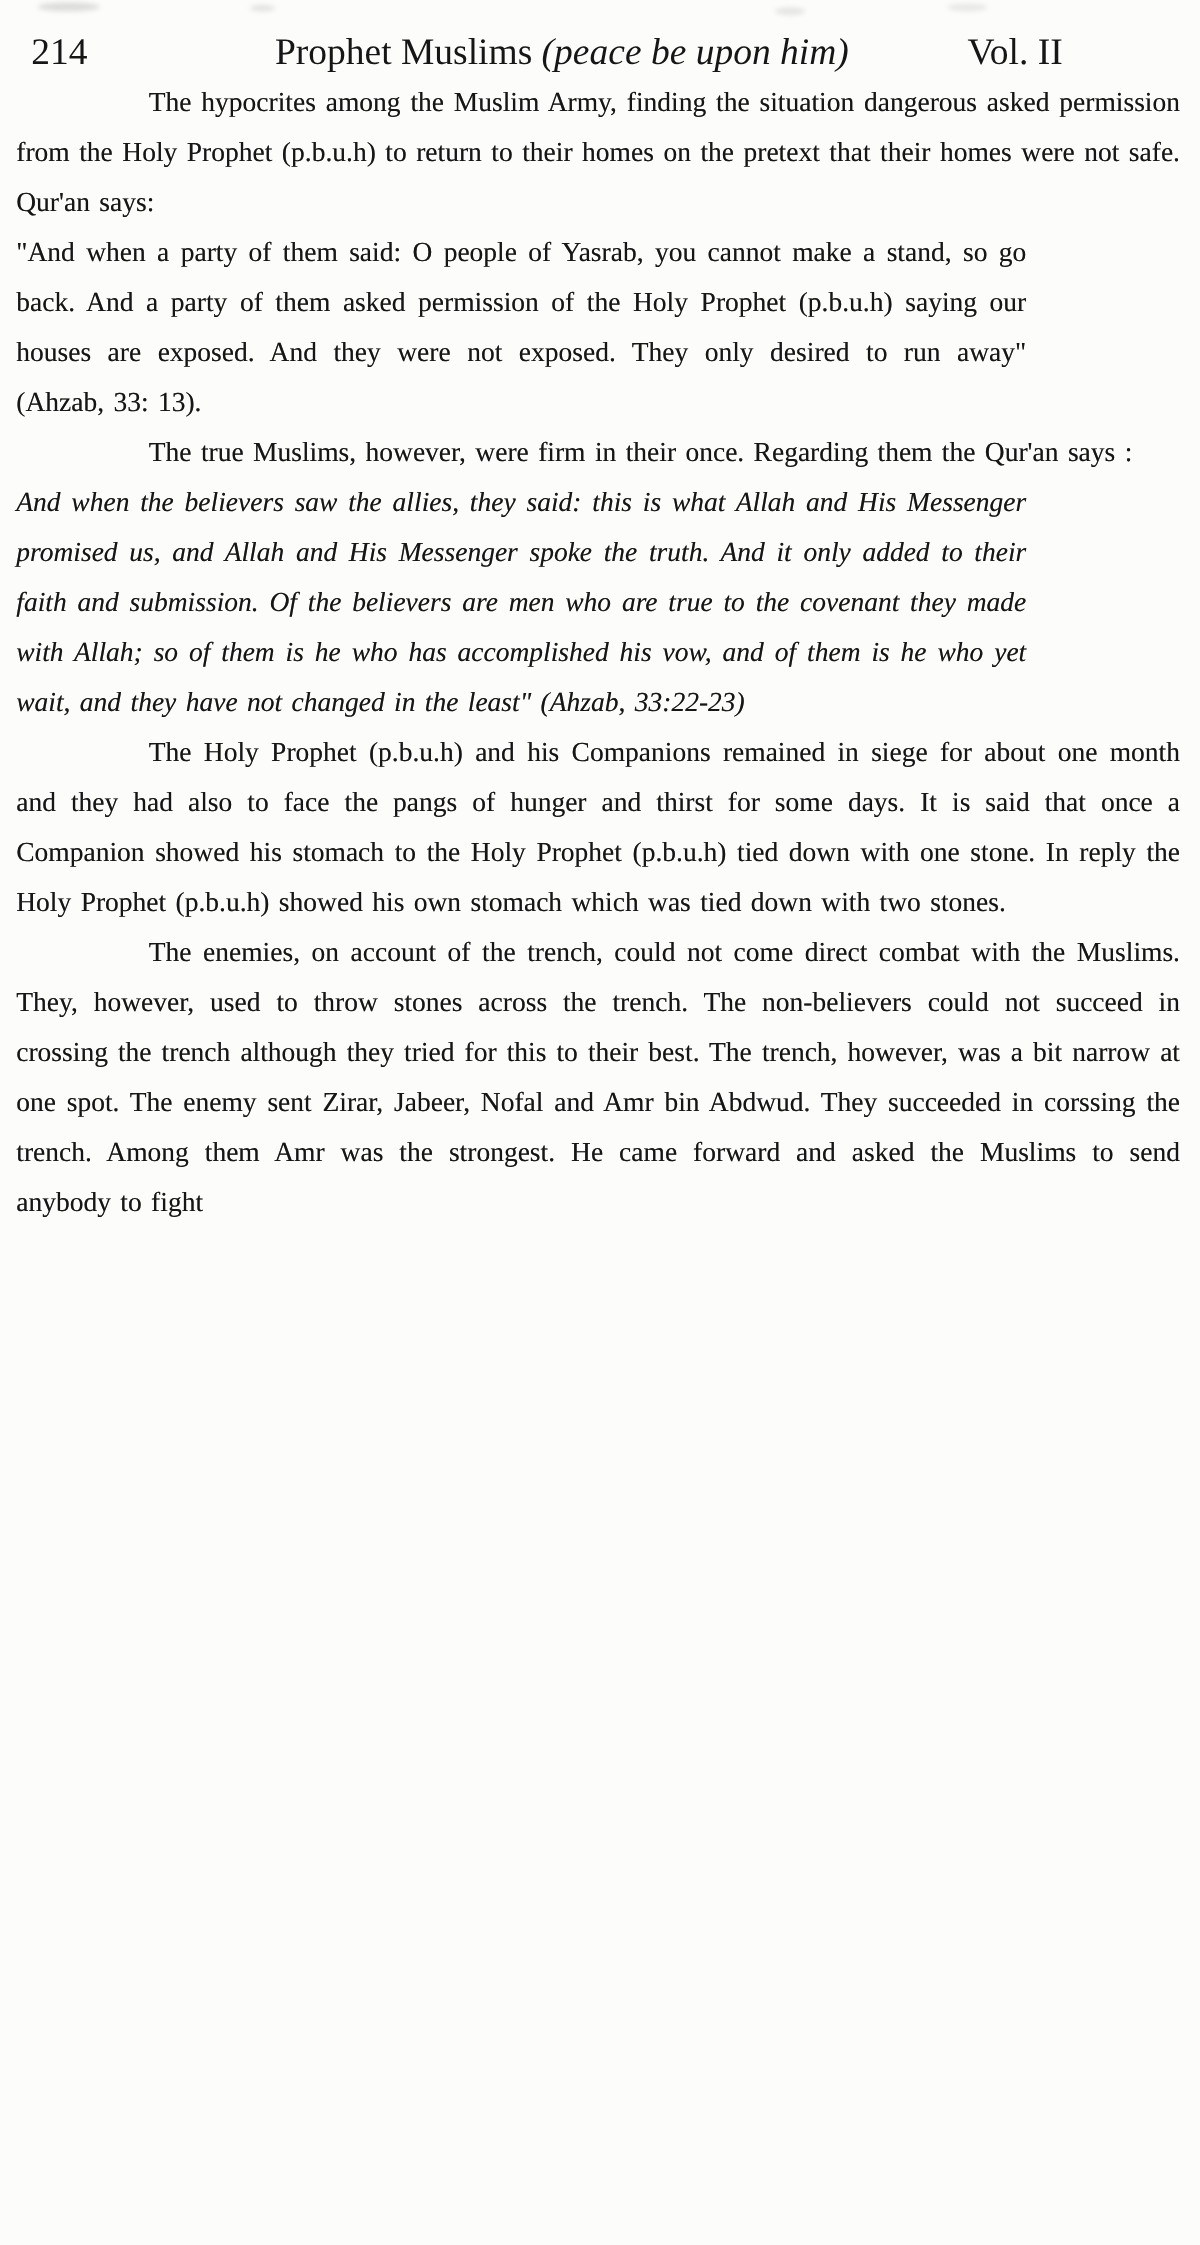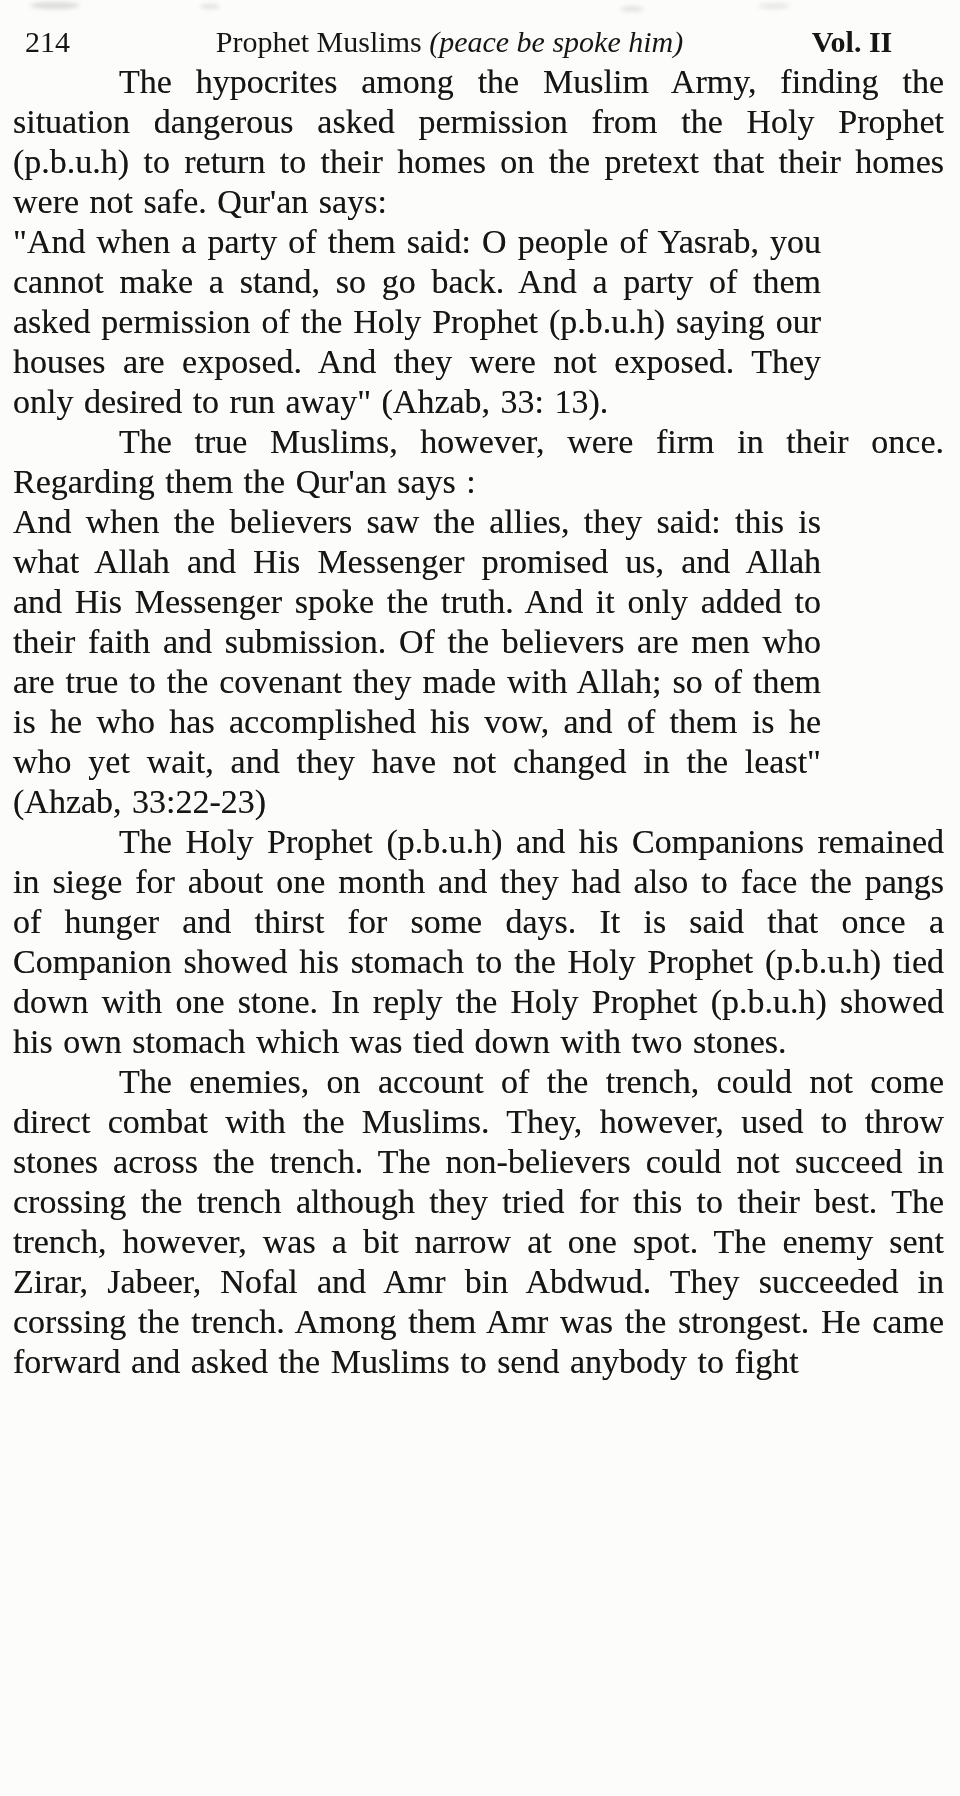--- a/index.html
+++ b/index.html
@@ -19,41 +19,41 @@
   .running-header {
     display: grid;
     grid-template-columns: 112px 1fr 170px;
     font-size: 30px;
     line-height: 40px;
     white-space: nowrap;
   }
   .page-number { text-align: left; padding-left: 12px; }
   .header-title { text-align: center; }
   .header-title .paren { font-style: italic; }
-  .volume { text-align: center; padding-right: 14px; font-weight: bold; }
+  .volume { text-align: left; padding-right: 14px; }
 
   .bodytext p, .bodytext blockquote {
-    font-size: 34px;
+    font-size: 22px;
     line-height: 40px;
     text-align: justify;
     text-justify: inter-word;
     word-spacing: 2px;
     margin: 0;
     text-shadow: 0 0 0.5px rgba(20,20,20,0.55);
   }
   .para { text-indent: 106px; }
   .quote {
     margin-left: 125px;
     width: 808px;
     text-indent: 0;
   }
   .mt-p0 { margin-top: 30px; }
   .mt-q1 { margin-top: 56px; }
   .mt-p2 { margin-top: 46px; }
-  .mt-q2 { margin-top: 38px; }
+  .mt-q2 { margin-top: 38px; font-style: italic; }
   .mt-p4 { margin-top: 42px; }
   .mt-p5 { margin-top: 42px; }
 
   .scan-artifact {
     position: absolute;
     background: #6a6a6a;
     border-radius: 50%;
     filter: blur(2px);
   }
   .sa1 { left: 30px;  top: 2px; width: 50px; height: 7px; opacity: .22; }
@@ -67,21 +67,21 @@
 <div class="page">
   <div class="scan-artifact sa1"></div>
   <div class="scan-artifact sa2"></div>
   <div class="scan-artifact sa3"></div>
   <div class="scan-artifact sa4"></div>
 
   <div class="inner">
 
     <div class="running-header">
       <span class="page-number">214</span>
-      <span class="header-title"><span>Prophet Muslims </span><span class="paren">(peace be spoke him)</span></span>
+      <span class="header-title"><span>Prophet Muslims </span><span class="paren">(peace be upon him)</span></span>
       <span class="volume">Vol. II</span>
     </div>
 
     <div class="bodytext">
 
       <p class="para mt-p0">The hypocrites among the Muslim Army, finding the situation dangerous asked permission from the Holy Prophet (p.b.u.h) to return to their homes on the pretext that their homes were not safe. Qur'an says:</p>
 
       <blockquote class="quote mt-q1">"And when a party of them said: O people of Yasrab, you cannot make a stand, so go back. And a party of them asked permission of the Holy Prophet (p.b.u.h) saying our houses are exposed. And they were not exposed. They only desired to run away" (Ahzab, 33: 13).</blockquote>
 
       <p class="para mt-p2">The true Muslims, however, were firm in their once. Regarding them the Qur'an says :</p>

